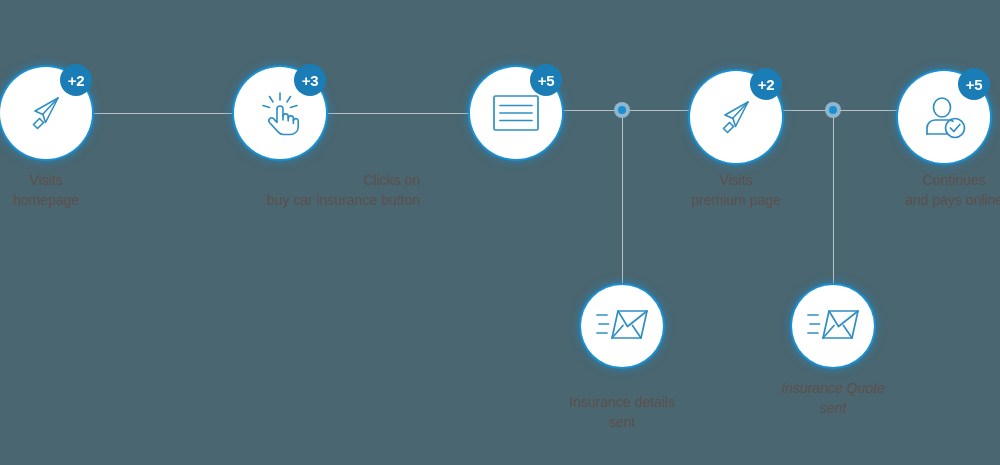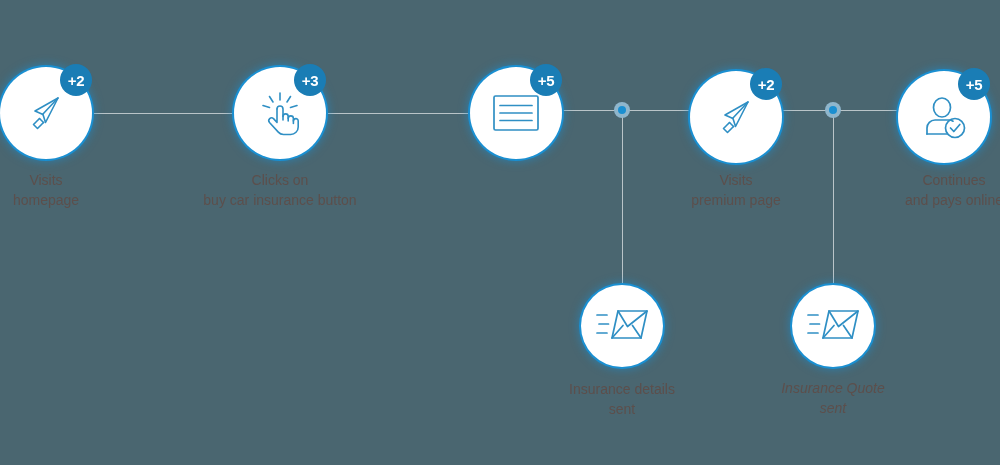--- a/index.html
+++ b/index.html
@@ -153,21 +153,21 @@
         <path d="M27 27.5 a2.6 2.6 0 0 1 5.2 0 L32.2 32"></path>
         <path d="M32.2 29.5 a2.6 2.6 0 0 1 5.2 0 L37.4 34.5"></path>
         <path d="M37.4 32 a2.4 2.4 0 0 1 4.8 0 L42.2 38
                  a7.5 7.5 0 0 1 -7.5 7.5 L27.5 45.5
                  a7 7 0 0 1 -5.2 -2.4 L13.5 33.5
                  a2.8 2.8 0 0 1 4 -3.9 L21 33.5 L21 20"></path>
       </svg>
     </div>
     <div class="badge">+3</div>
   </div>
-  <div class="label" style="left:140px; top:170px; width:280px;">Clicks on
+  <div class="label" style="left:140px; top:170px; width:280px;text-align:right;">Clicks on
 buy car insurance button</div>
 
   <div class="node main" style="left:470px; top:67px;">
     <div class="disc"></div>
     <div class="icon-wrap">
       <svg width="50" height="40" viewBox="0 0 50 40" fill="none" stroke="#2f8fc4" stroke-width="1.7" stroke-linejoin="round" stroke-linecap="round">
         <rect x="3" y="3" width="44" height="34" rx="1.5"></rect>
         <path d="M9 12.5 L41 12.5"></path>
         <path d="M9 20 L41 20"></path>
         <path d="M9 27.5 L41 27.5"></path>
@@ -215,21 +215,21 @@
         <path d="M1 8 L11 8"></path>
         <path d="M3 17 L12.5 17"></path>
         <path d="M1 26 L11 26"></path>
         <path d="M22 4 L51 4 L45 31 L16 31 Z"></path>
         <path d="M22 4 L31.5 19.5 L51 4"></path>
         <path d="M16 31 L27 18.5"></path>
         <path d="M45 31 L36.5 18.5"></path>
       </svg>
     </div>
   </div>
-  <div class="label" style="left:522px; top:379px; width:200px;">Insurance details
+  <div class="label" style="left:522px; top:392px; width:200px;">Insurance details
 sent</div>
 
   <div class="node mail" style="left:792px; top:285px;">
     <div class="disc"></div>
     <div class="icon-wrap">
       <svg width="52" height="38" viewBox="0 0 52 38" fill="none" stroke="#2f8fc4" stroke-width="1.7" stroke-linejoin="round" stroke-linecap="round">
         <path d="M1 8 L11 8"></path>
         <path d="M3 17 L12.5 17"></path>
         <path d="M1 26 L11 26"></path>
         <path d="M22 4 L51 4 L45 31 L16 31 Z"></path>

